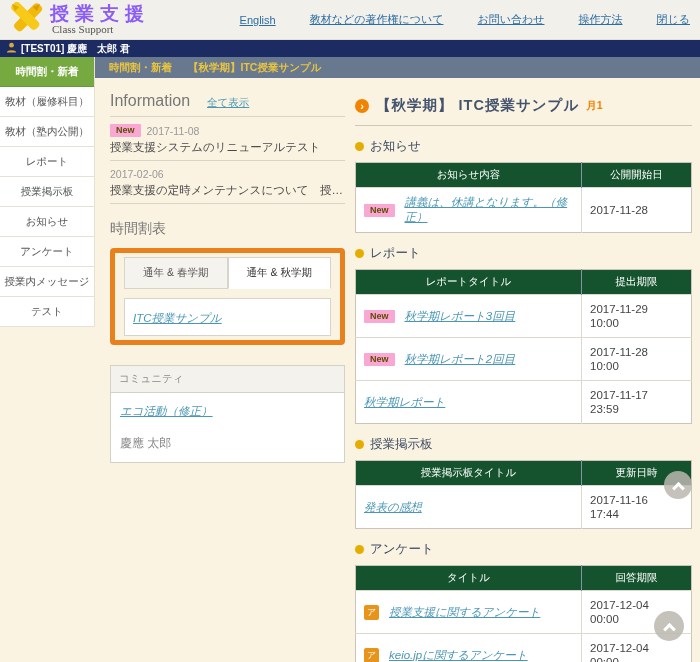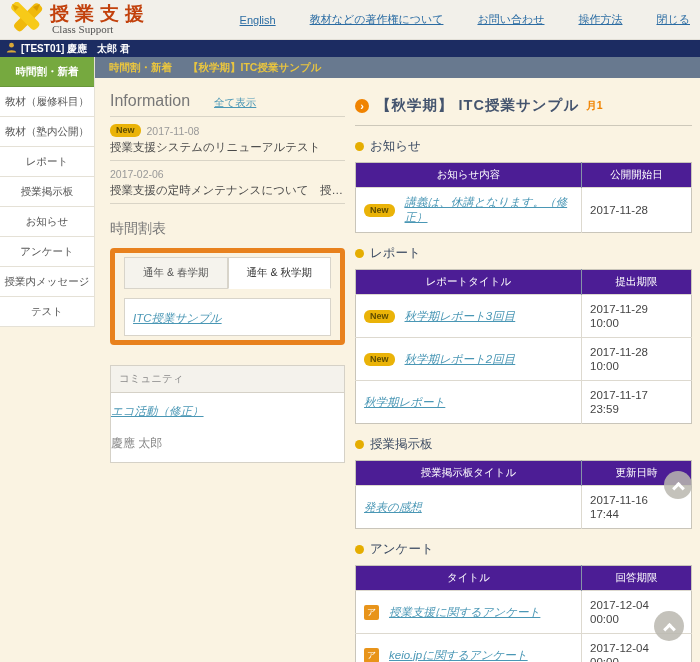--- a/index.html
+++ b/index.html
@@ -9,21 +9,21 @@
     background:#faf3e2; position:relative; overflow:hidden;
     color:#444;
   }
   
   .top-header{
     height:40px; background:#f2f0ea; display:flex;
     justify-content:space-between; align-items:center;
     padding:0 10px 0 8px; border-bottom:1px solid #e3e0d8;
   }
   .logo{ display:flex; align-items:center; gap:6px; }
-  .logo-jp{ font-size:19px; letter-spacing:6px; color:#c2410c; font-weight:bold; line-height:20px;}
+  .logo-jp{ font-size:19px; letter-spacing:6px; color:#8b5cf6; font-weight:bold; line-height:20px;}
   .logo-en{ font-family:"Liberation Serif",serif; font-size:11px; color:#555; line-height:11px; padding-left:2px;}
   .top-links{ display:flex; gap:34px; align-items:center; }
   .top-links a{ font-size:11px; color:#2b6ca3; text-decoration:underline; cursor:pointer;}
   
   .user-bar{
     height:17px; background:#1c2c62; color:#fff; display:flex;
     align-items:center; gap:4px; padding:0 6px; font-size:10px; font-weight:bold;
   }
   
   .content-wrap{ display:flex; align-items:flex-start; }
@@ -37,66 +37,66 @@
   .main{ flex:1; min-width:0; }
   .breadcrumb{
     height:21px; background:#68798f; display:flex; align-items:center; gap:16px;
     padding:0 14px; 
   }
   .breadcrumb span{ color:#e9c53f; font-size:10.5px; font-weight:bold; }
   .columns{ display:flex; padding:14px 8px 0 15px; gap:10px; }
   .left-col{ width:235px; flex:0 0 235px; }
   .right-col{ flex:1; min-width:0; }
   
-  .info-head{ display:flex; align-items:baseline; gap:24px; padding-bottom:6px; border-bottom:1px solid #d9d4c6;}
+  .info-head{ display:flex; align-items:baseline; gap:17px; padding-bottom:6px; border-bottom:1px solid #d9d4c6;}
   .info-title{ font-size:16px; color:#777; }
   a.small-link{ font-size:10.5px; color:#4a97b5; text-decoration:underline; cursor:pointer;}
   .info-item{ padding:7px 0 6px; border-bottom:1px solid #d9d4c6; }
   .info-meta{ display:flex; align-items:center; gap:6px; }
   .info-date{ font-size:10.5px; color:#999; }
   .info-text{ font-size:11.5px; color:#4a4a4a; margin-top:3px; line-height:14px;
     white-space:nowrap; overflow:hidden; text-overflow:ellipsis;}
   .badge-new{
-    background:#eab308; color:#5f4c00; font-size:9px; font-weight:bold;
-    padding:1px 6px 2px; border-radius:6px; display:inline-block; line-height:10px;
+    background:#f9a8d4; color:#5f4c00; font-size:9px; font-weight:bold;
+    padding:1px 6px 2px; border-radius:1px; display:inline-block; line-height:10px;
   }
   .block-title{ font-size:14px; color:#777; margin:16px 0 10px; }
   .annotation-box{ border:5px solid #e8811d; border-radius:4px; padding:4px 9px; }
   .tabs{ display:flex; }
   .tab{
     flex:1; text-align:center; font-size:10.5px; color:#555; padding:8px 0;
     background:#f5f3ed; border:1px solid #d8d4ca; cursor:pointer;
   }
   .tab.active{ background:#fff; border-bottom-color:#fff; color:#333; }
   .course-box{
     margin-top:9px; background:#fff; border:1px solid #d8d4ca; padding:9px 8px;
   }
   a.item-link{ font-size:11.5px; color:#4a97b5; text-decoration:underline; cursor:pointer;font-style:italic; }
   .community{ margin-top:20px; border:1px solid #d5d1c7; background:#fff;}
   .community-header{ background:#f4f2ec; border-bottom:1px solid #d5d1c7;
     font-size:10.5px; color:#888; padding:6px 8px; }
-  .community-body{ padding:8px 0 10px; }
+  .community-body{ padding:8px 9px 10px; }
   .community-owner{ font-size:12px; color:#888; margin-top:16px; }
   
   .course-title-row{ display:flex; align-items:center; gap:7px; margin:4px 0 10px; }
   .arrow-circle{
     width:14px; height:14px; border-radius:50%; background:#f08300; color:#fff;
     display:flex; align-items:center; justify-content:center;
     font-size:11px; font-weight:bold; line-height:14px; flex:0 0 14px;
   }
   .course-title{ font-size:14.5px; color:#44546e; font-weight:bold; letter-spacing:1px;}
   .course-period{ font-size:10.5px; color:#f08300; font-weight:bold; }
   .title-rule{ border:none; border-top:1px solid #cdc8ba; margin:0 0 4px; }
   .section-label{ display:flex; align-items:center; gap:6px; margin:12px 0 7px; }
   .section-dot{ width:9px; height:9px; border-radius:50%; background:#e5ad00; flex:0 0 9px;}
   .section-name{ font-size:12.5px; color:#3d4c63; }
   table.data-table{ width:100%; border-collapse:collapse; background:#fff;
     border:1px solid #c9c5ba; table-layout:fixed; }
   table.data-table th{
-    background:#4c1d95; color:#fff; font-weight:normal; font-size:10.5px;
+    background:#14532d; color:#fff; font-weight:normal; font-size:10.5px;
     padding:5px 4px; text-align:center; border-left:1px solid #8593a8;
   }
   table.data-table th:first-child{ border-left:none; }
   table.data-table td{
     border-top:1px solid #ddd9cf; padding:7px 8px; font-size:11.5px; vertical-align:middle;
   }
   td.cell-date{ width:110px; text-align:left; border-left:1px solid #ddd9cf;
     font-size:11px; color:#444; line-height:14px; }
   .cell-main{ display:flex; align-items:center; gap:10px; min-height:16px;}
   .type-icon{ width:15px; height:15px; border-radius:2px; color:#fff; font-size:9px;

